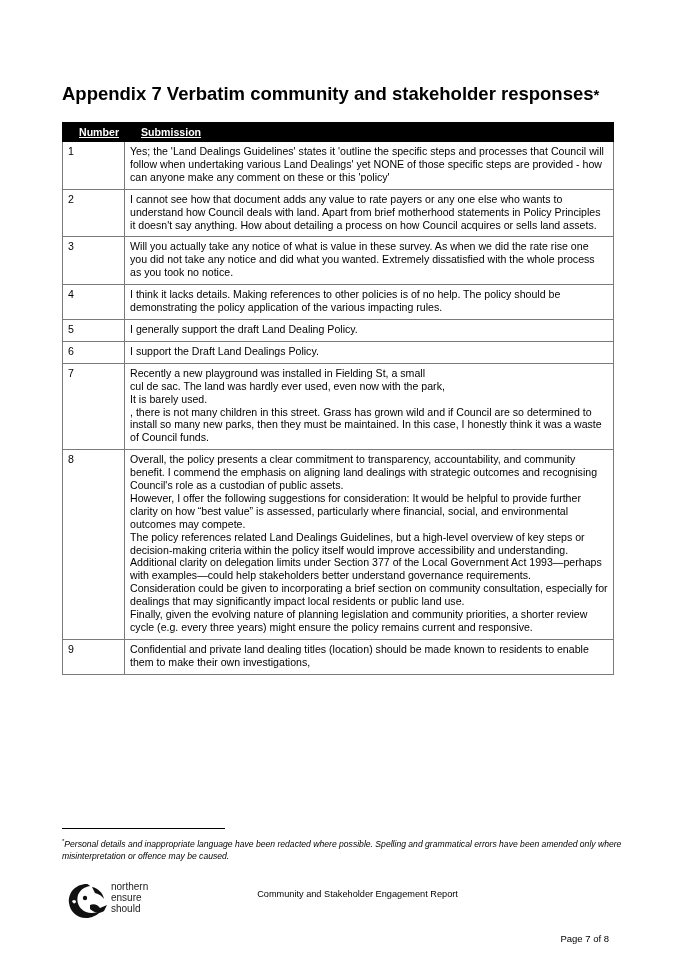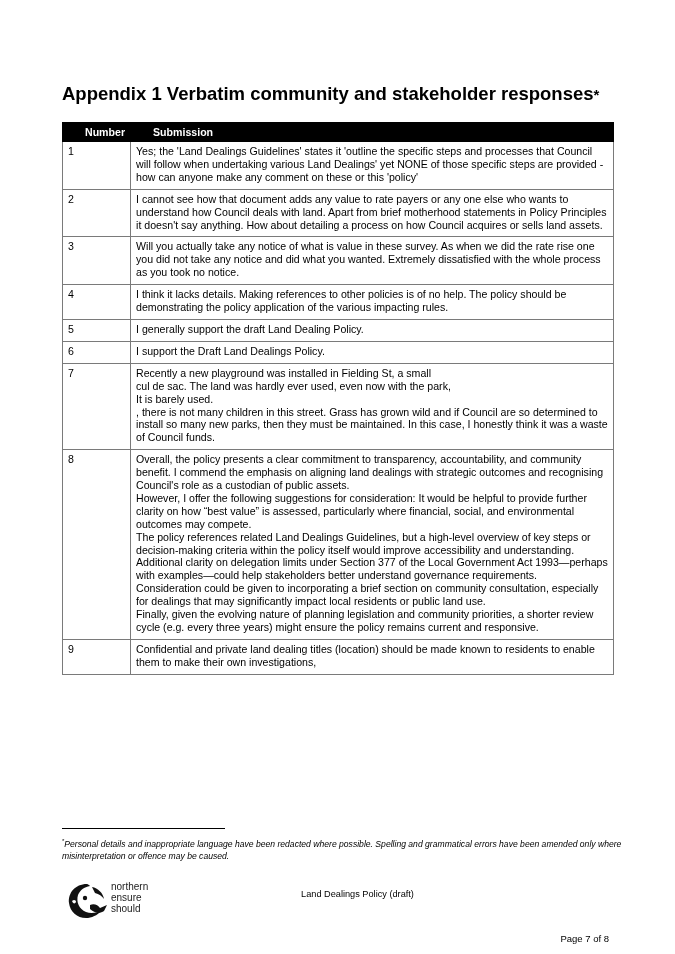--- a/index.html
+++ b/index.html
@@ -1,36 +1,36 @@
 <!DOCTYPE html>
 <html><head>
 <meta charset="utf-8">
 <style>
   html, body { margin: 0; padding: 0; background: #ffffff; }
   body { width: 675px; height: 954px; position: relative; overflow: hidden;
          font-family: "Liberation Sans", sans-serif; color: #000; }
   .title { position: absolute; left: 62px; top: 83px; font-size: 18.5px; font-weight: bold; margin: 0; letter-spacing: 0; }
   .title .ast { font-size: 15px; }
   table.resp { position: absolute; left: 62px; top: 122px; width: 552px; border-collapse: collapse; font-size: 10.6px; line-height: 12.9px; }
-  table.resp th { background: #000; color: #fff; text-align: left; font-weight: bold; padding: 2px 5px 2px 22px; height: 14px; border: 1px solid #000; }
+  table.resp th { background: #000; color: #fff; text-align: left; font-weight: bold; padding: 2px 5px 2px 16px; height: 14px; border: 1px solid #000; text-decoration: underline; }
   table.resp td { border: 1px solid #7a7a7a; vertical-align: top; padding: 3px 5px 5px 5px; }
   table.resp td.num { width: 46px; }
   table.resp td.sub { white-space: pre-line; }
   .fn-rule { position: absolute; left: 62px; top: 828px; width: 163px; height: 0; border-top: 1px solid #000; }
   .footnote { position: absolute; left: 62px; top: 835px; width: 560px; font-size: 8.6px; line-height: 12px; font-style: italic; }
   .footnote sup { font-size: 6px; font-style: normal; }
   .logo { position: absolute; left: 66px; top: 881px; width: 42px; height: 40px; }
   .logo-text { position: absolute; left: 111px; top: 881px; font-size: 10px; line-height: 11px; color: #222; }
   .footer-center { position: absolute; left: 215px; top: 888px; width: 285px; text-align: center; font-size: 9.2px; line-height: 12px; }
   .footer-page { position: absolute; right: 66px; top: 894px; font-size: 9.5px; margin-top: 39px; }
 </style>
 </head>
 <body>
 
-<h1 class="title"><span>Appendix 1 Verbatim community and stakeholder responses</span><span class="ast">*</span></h1>
+<h1 class="title"><span>Appendix 7 Verbatim community and stakeholder responses</span><span class="ast">*</span></h1>
 
 <table class="resp">
   <thead>
     <tr>
       <th>Number</th>
       <th>Submission</th>
     </tr>
   </thead>
   <tbody id="rows">
       <tr>
@@ -90,15 +90,15 @@
   <circle cx="19" cy="17" r="2.2" fill="#111"></circle>
   <path d="M24 24 C28 22 32 24 34 27 L41 24 L38 30 C34 33 28 32 24 28 Z" fill="#111"></path>
   <path d="M6 20 C8 18 10 19 10 21 C9 23 7 23 6 20 Z" fill="#fff"></path>
 </svg>
 <div class="logo-text">
   <div>northern</div>
   <div>ensure</div>
   <div>should</div>
 </div>
 <div class="footer-center">
-  <div>Land Dealings Policy (draft)</div>
+  <div>Community and Stakeholder Engagement Report</div>
 </div>
 <div class="footer-page">Page 7 of 8</div>
 
 </body></html>

